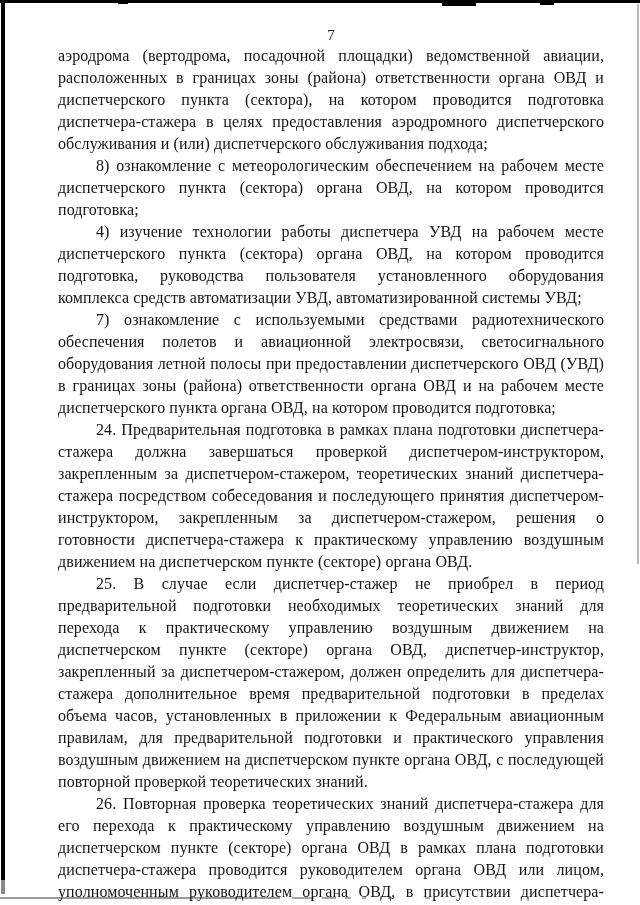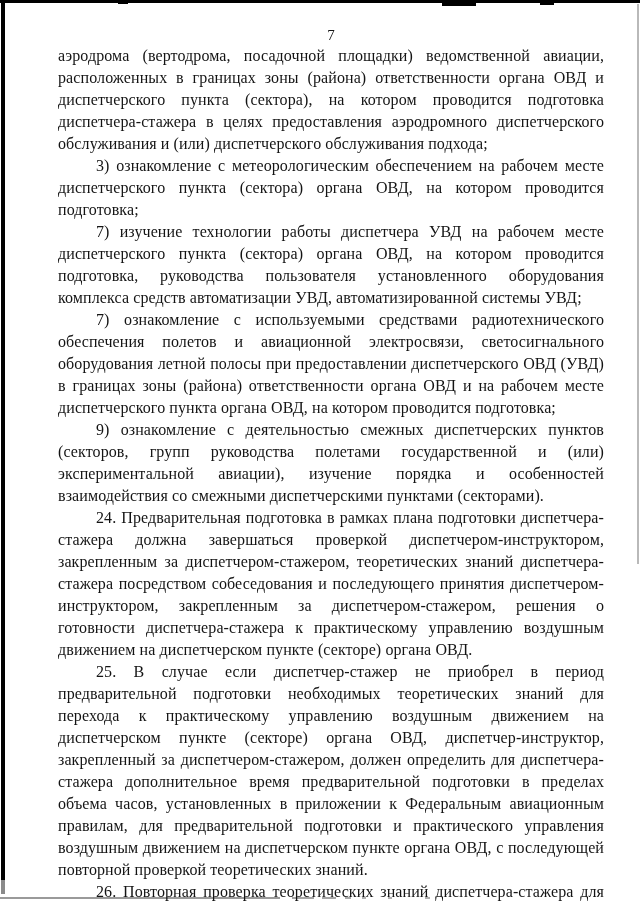--- a/index.html
+++ b/index.html
@@ -95,22 +95,21 @@
   <div class="edge-bottom-dash-2"></div>
   <div class="edge-bottom-dash-3"></div>
   <div class="edge-bottom-dash-4"></div>
   <div class="edge-bottom-dash-5"></div>
   <div class="edge-bottom-dash-6"></div>
 
   <div class="page-number">7</div>
 
   <div class="text-block">
       <p class="para no-indent">аэродрома (вертодрома, посадочной площадки) ведомственной авиации, расположенных в границах зоны (района) ответственности органа ОВД и диспетчерского пункта (сектора), на котором проводится подготовка диспетчера-стажера в целях предоставления аэродромного диспетчерского обслуживания и (или) диспетчерского обслуживания подхода;</p>
-      <p class="para">3) ознакомление с метеорологическим обеспечением на рабочем месте диспетчерского пункта (сектора) органа ОВД, на котором проводится подготовка;</p>
-      <p class="para">7) изучение технологии работы диспетчера УВД на рабочем месте диспетчерского пункта (сектора) органа ОВД, на котором проводится подготовка, руководства пользователя установленного оборудования комплекса средств автоматизации УВД, автоматизированной системы УВД;</p>
+      <p class="para">8) ознакомление с метеорологическим обеспечением на рабочем месте диспетчерского пункта (сектора) органа ОВД, на котором проводится подготовка;</p>
+      <p class="para">4) изучение технологии работы диспетчера УВД на рабочем месте диспетчерского пункта (сектора) органа ОВД, на котором проводится подготовка, руководства пользователя установленного оборудования комплекса средств автоматизации УВД, автоматизированной системы УВД;</p>
       <p class="para">7) ознакомление с используемыми средствами радиотехнического обеспечения полетов и авиационной электросвязи, светосигнального оборудования летной полосы при предоставлении диспетчерского ОВД (УВД) в границах зоны (района) ответственности органа ОВД и на рабочем месте диспетчерского пункта органа ОВД, на котором проводится подготовка;</p>
-      <p class="para">9) ознакомление с деятельностью смежных диспетчерских пунктов (секторов, групп руководства полетами государственной и (или) экспериментальной авиации), изучение порядка и особенностей взаимодействия со смежными диспетчерскими пунктами (секторами).</p>
       <p class="para">24. Предварительная подготовка в рамках плана подготовки диспетчера-стажера должна завершаться проверкой диспетчером-инструктором, закрепленным за диспетчером-стажером, теоретических знаний диспетчера-стажера посредством собеседования и последующего принятия диспетчером-инструктором, закрепленным за диспетчером-стажером, решения о готовности диспетчера-стажера к практическому управлению воздушным движением на диспетчерском пункте (секторе) органа ОВД.</p>
       <p class="para">25. В случае если диспетчер-стажер не приобрел в период предварительной подготовки необходимых теоретических знаний для перехода к практическому управлению воздушным движением на диспетчерском пункте (секторе) органа ОВД, диспетчер-инструктор, закрепленный за диспетчером-стажером, должен определить для диспетчера-стажера дополнительное время предварительной подготовки в пределах объема часов, установленных в приложении к Федеральным авиационным правилам, для предварительной подготовки и практического управления воздушным движением на диспетчерском пункте органа ОВД, с последующей повторной проверкой теоретических знаний.</p>
       <p class="para">26. Повторная проверка теоретических знаний диспетчера-стажера для его перехода к практическому управлению воздушным движением на диспетчерском пункте (секторе) органа ОВД в рамках плана подготовки диспетчера-стажера проводится руководителем органа ОВД или лицом, уполномоченным руководителем органа ОВД, в присутствии диспетчера-инструктора, закрепленного за диспетчером-стажером.</p>
     </div>
 
 </div>
 
 </body></html>

